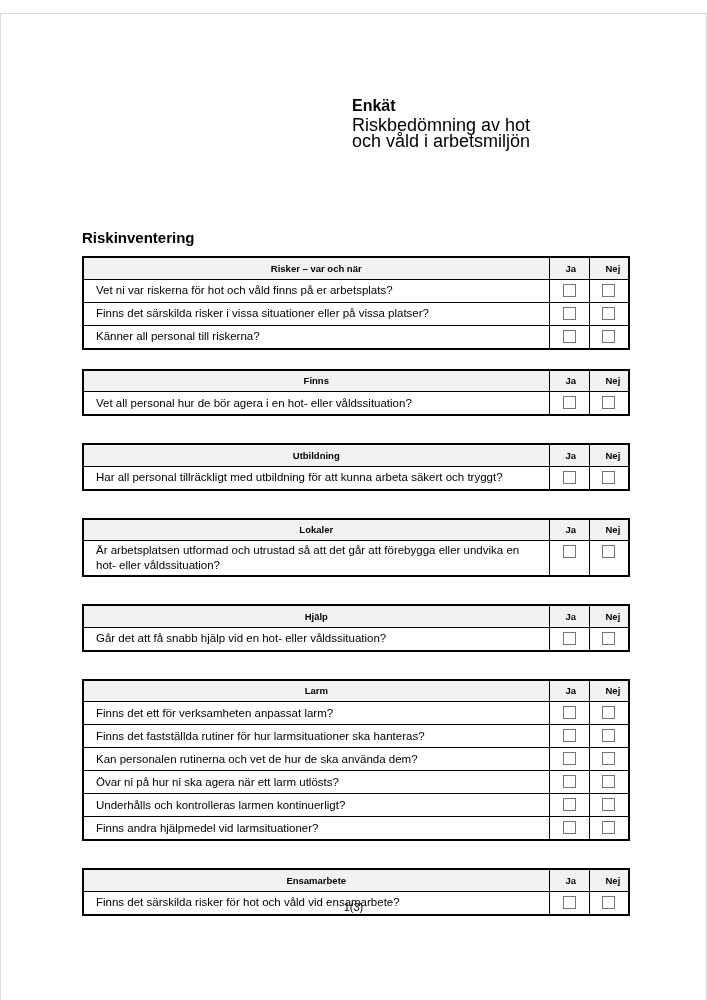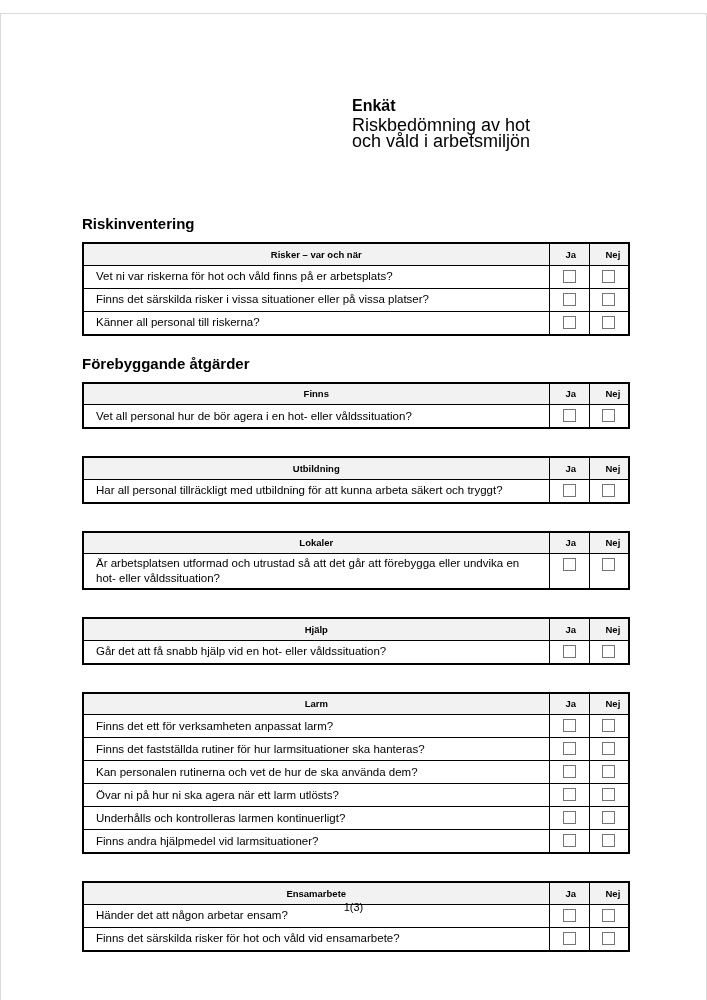--- a/index.html
+++ b/index.html
@@ -26,21 +26,21 @@
   .doc-title {
     font-size: 16px; font-weight: bold;
     margin: 0; line-height: 18px;
   }
   .doc-subtitle {
     font-size: 18px; line-height: 16px;
     margin: 2px 0 0;
   }
   .content {
     position: absolute;
-    left: 82px; top: 202px;
+    left: 82px; top: 216px;
     width: 548px;
   }
   .section-heading {
     font-size: 15px; font-weight: bold;
     margin: 0 0 9px; line-height: 18px;
   }
   .section + .section { margin-top: 19px; }
   .q-table {
     width: 100%;
     border-collapse: collapse;
@@ -133,21 +133,20 @@
     <td class="cb-cell">
       <span class="checkbox"></span>
     </td>
   </tr>
 </tbody>
   </table>
 </div>
   </section>
 
   <section class="section">
-    <h2 class="section-heading">Förebyggande åtgärder</h2>
     <div class="tables">
   <table class="q-table">
     <thead>
       <tr>
         <th class="q-col">Finns</th>
         <th class="yn-col">Ja</th>
         <th class="yn-col">Nej</th>
       </tr>
     </thead>
     <tbody>
@@ -300,29 +299,20 @@
 
   <table class="q-table">
     <thead>
       <tr>
         <th class="q-col">Ensamarbete</th>
         <th class="yn-col">Ja</th>
         <th class="yn-col">Nej</th>
       </tr>
     </thead>
     <tbody>
-  <tr>
-    <td class="q-cell">Händer det att någon arbetar ensam?</td>
-    <td class="cb-cell">
-      <span class="checkbox"></span>
-    </td>
-    <td class="cb-cell">
-      <span class="checkbox"></span>
-    </td>
-  </tr>
 
   <tr>
     <td class="q-cell">Finns det särskilda risker för hot och våld vid ensamarbete?</td>
     <td class="cb-cell">
       <span class="checkbox"></span>
     </td>
     <td class="cb-cell">
       <span class="checkbox"></span>
     </td>
   </tr>

